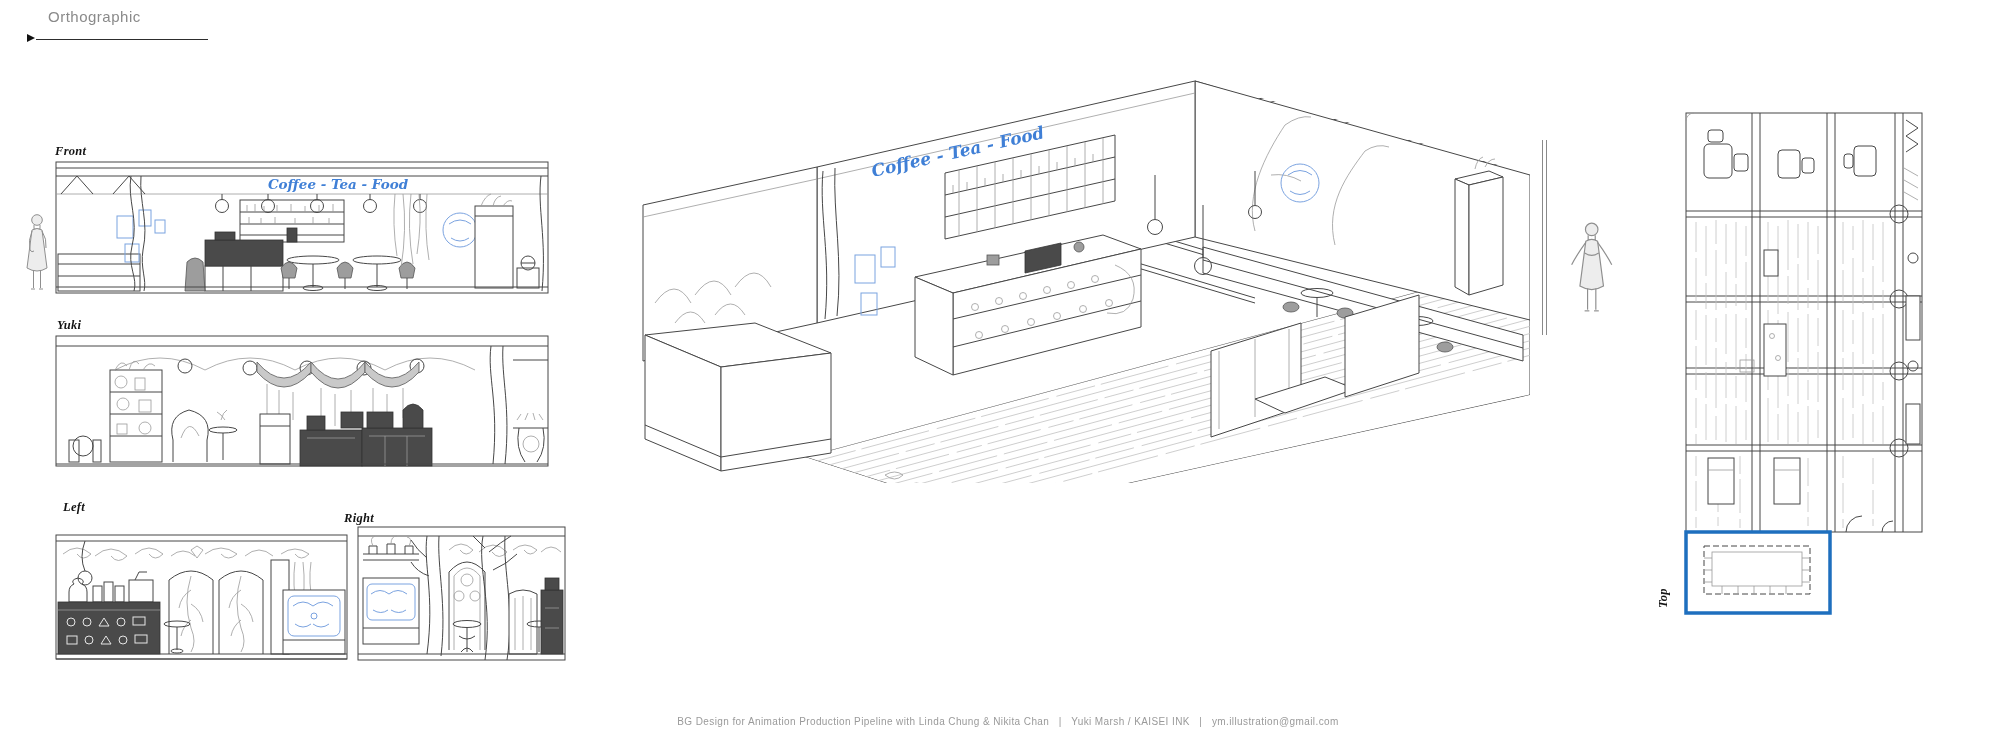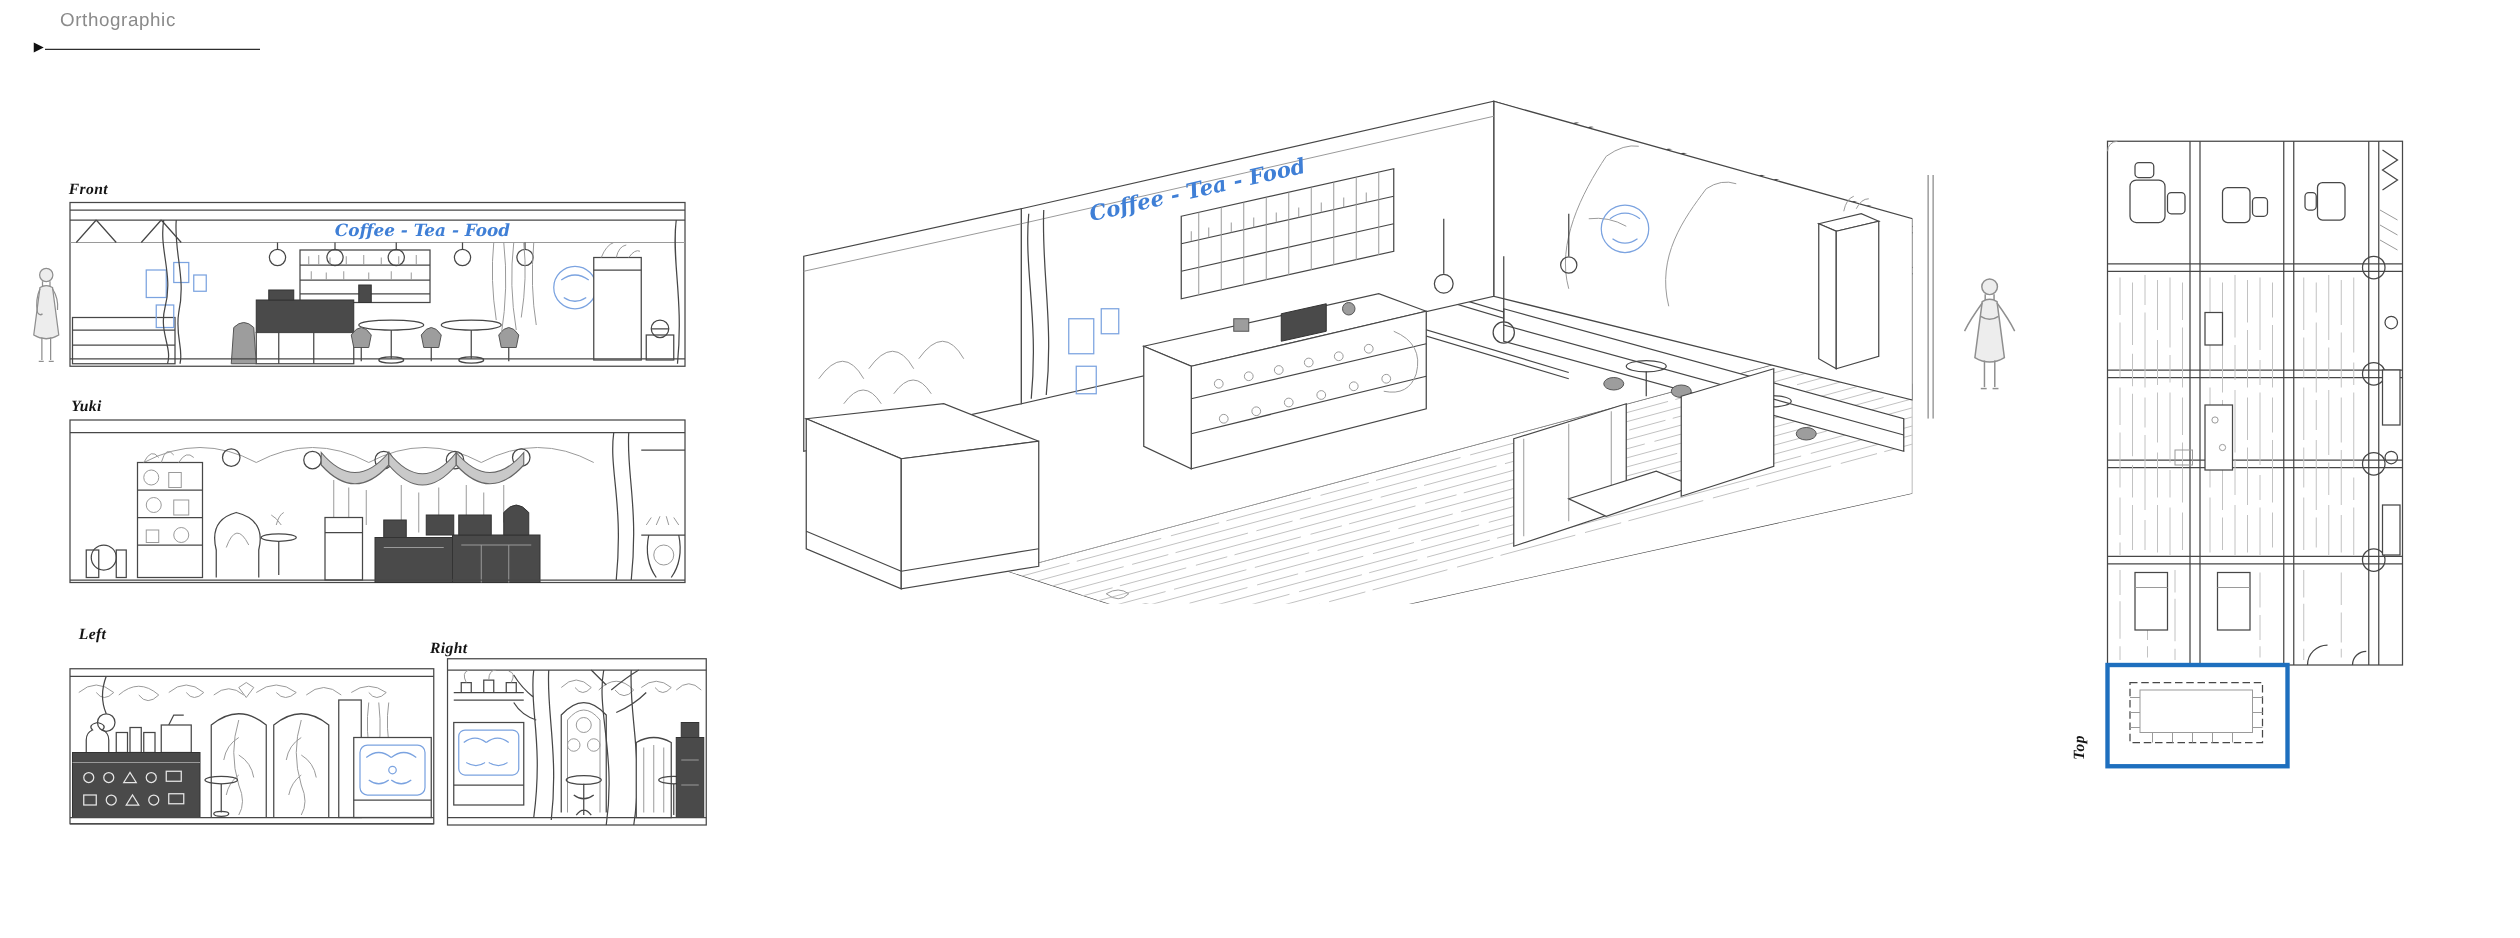--- a/index.html
+++ b/index.html
@@ -694,14 +694,15 @@
           <line x1="44" y1="480" x2="44" y2="488"></line>
             <line x1="60" y1="480" x2="60" y2="488"></line>
             <line x1="76" y1="480" x2="76" y2="488"></line>
           <line x1="92" y1="480" x2="92" y2="488"></line>
             <line x1="108" y1="480" x2="108" y2="488"></line>
         </g>
       </g>
     </svg>
   </div>
 
+  <div class="abs" id="footer">BG Design for Animation Production Pipeline with Linda Chung &amp; Nikita Chan   |   Yuki Marsh / KAISEI INK   |   ym.illustration@gmail.com</div>
 
 </div>
 
 </body></html>

